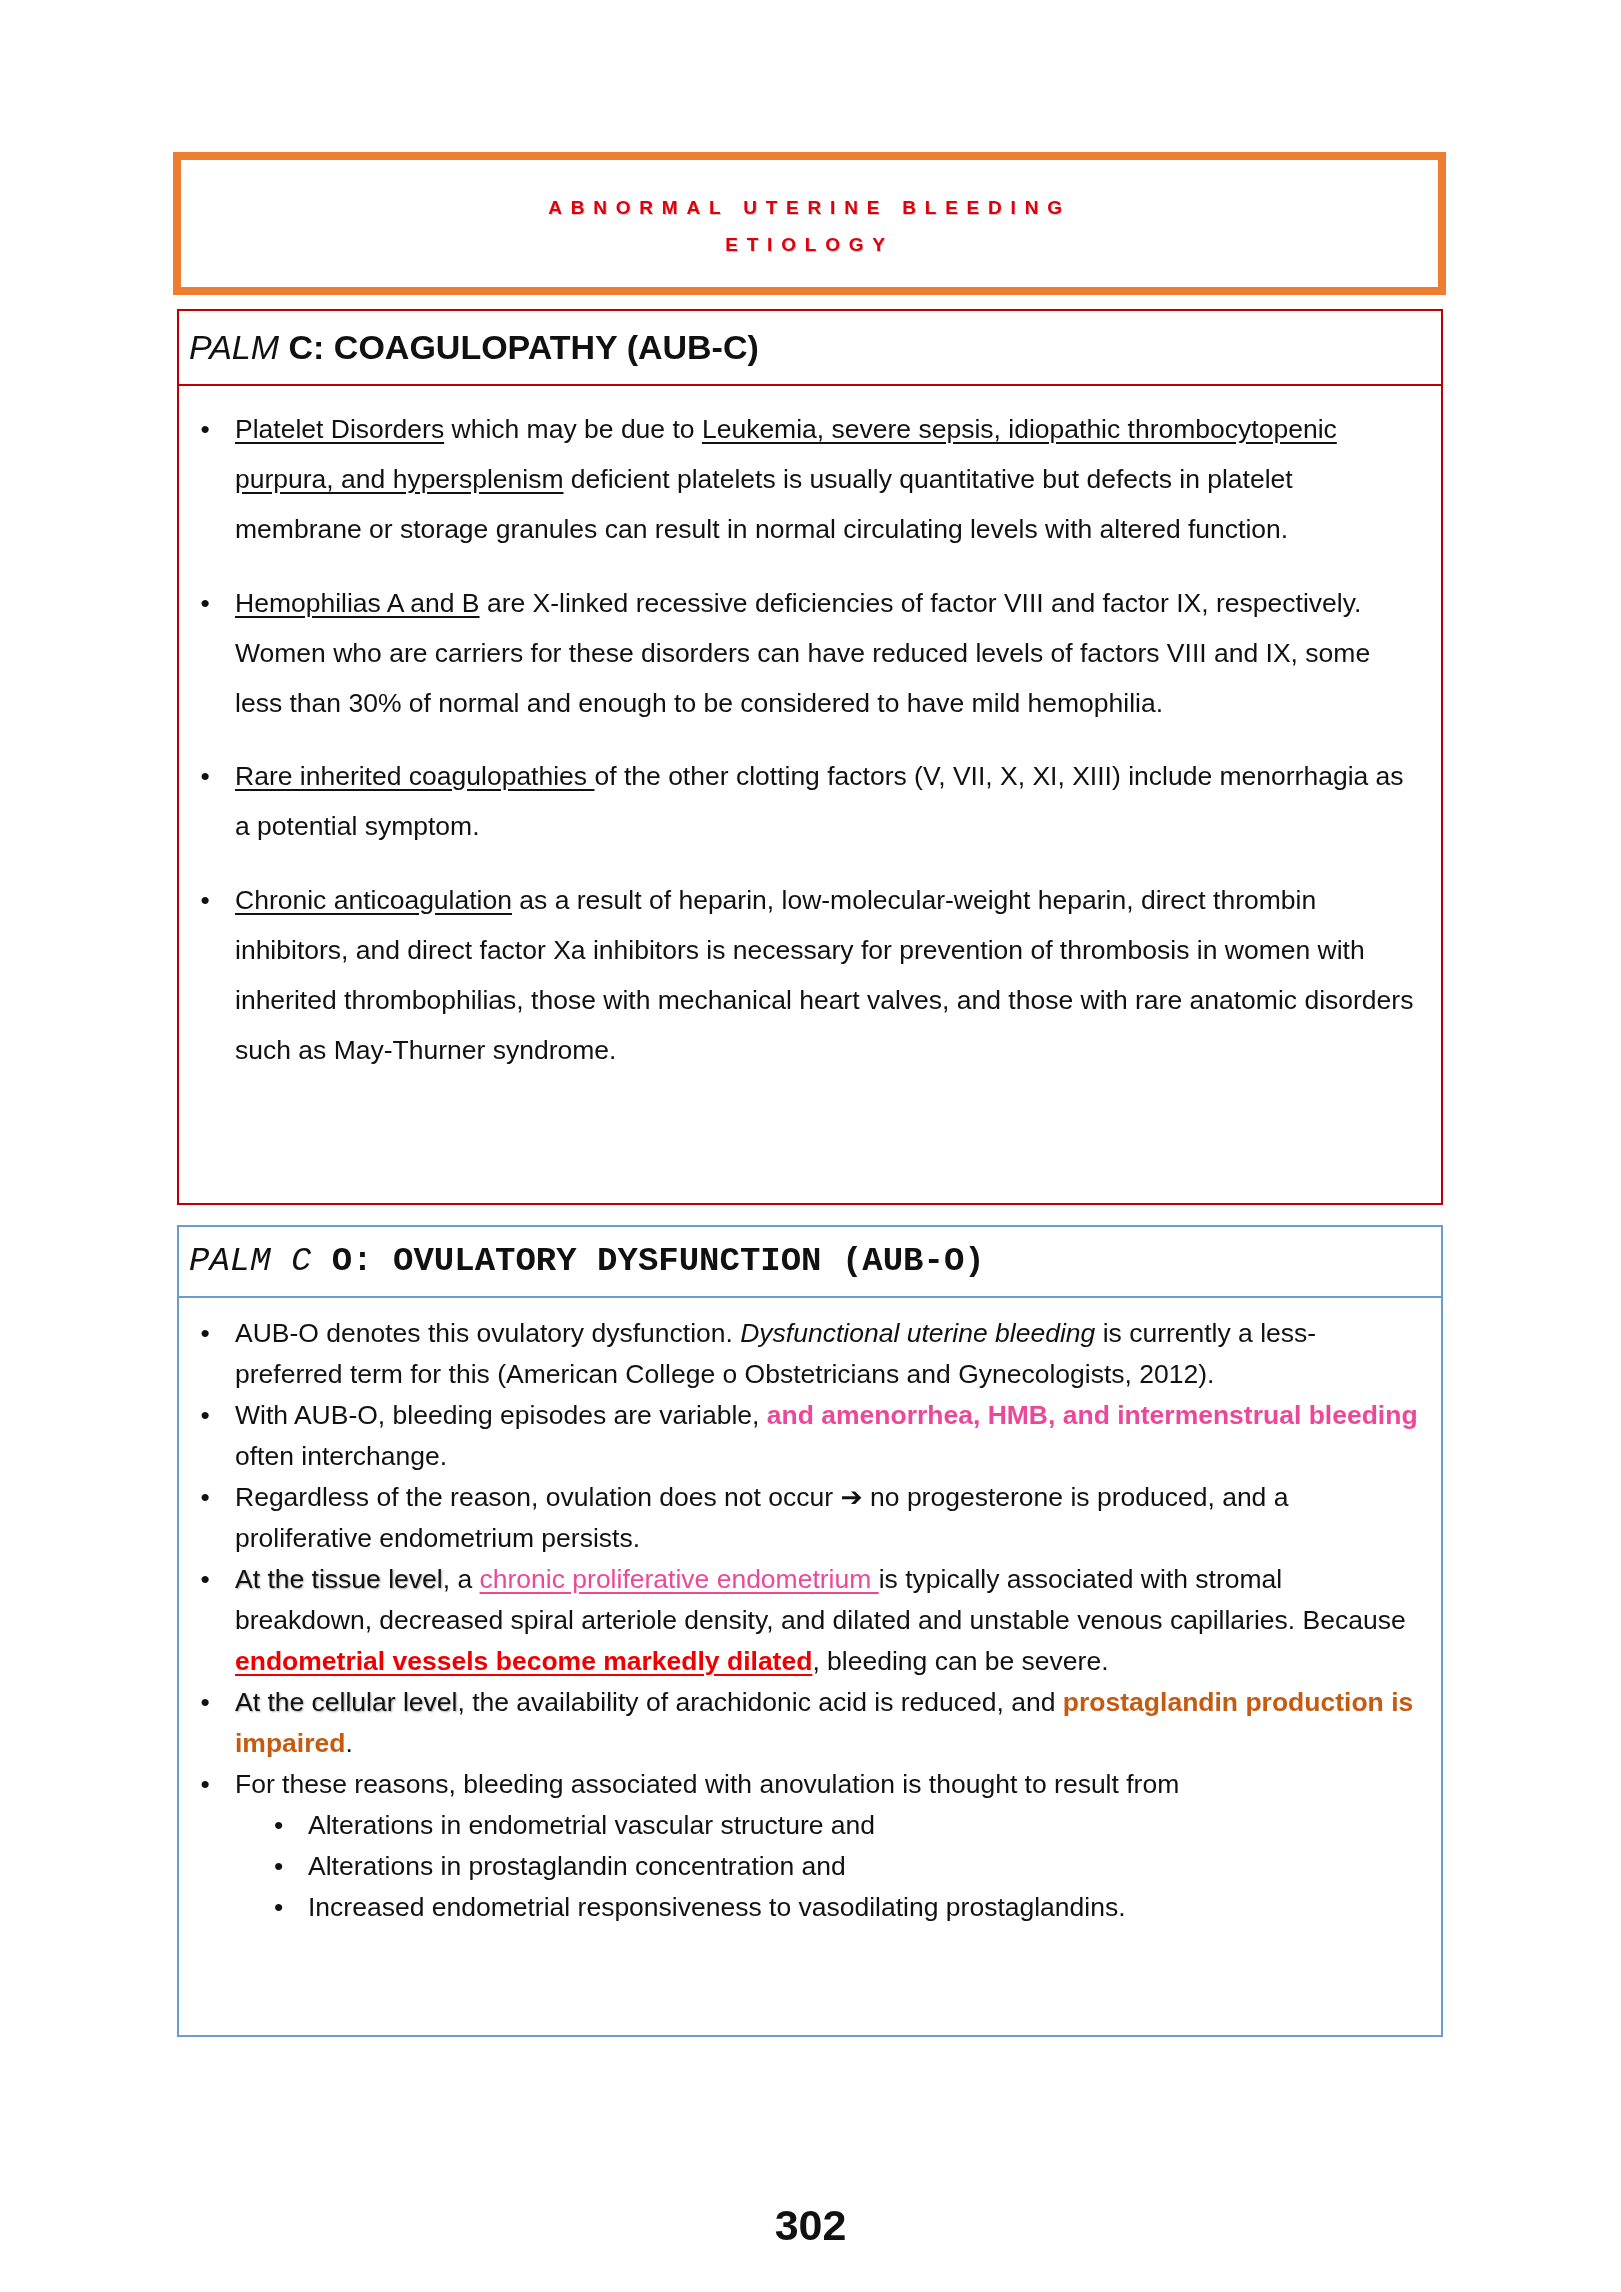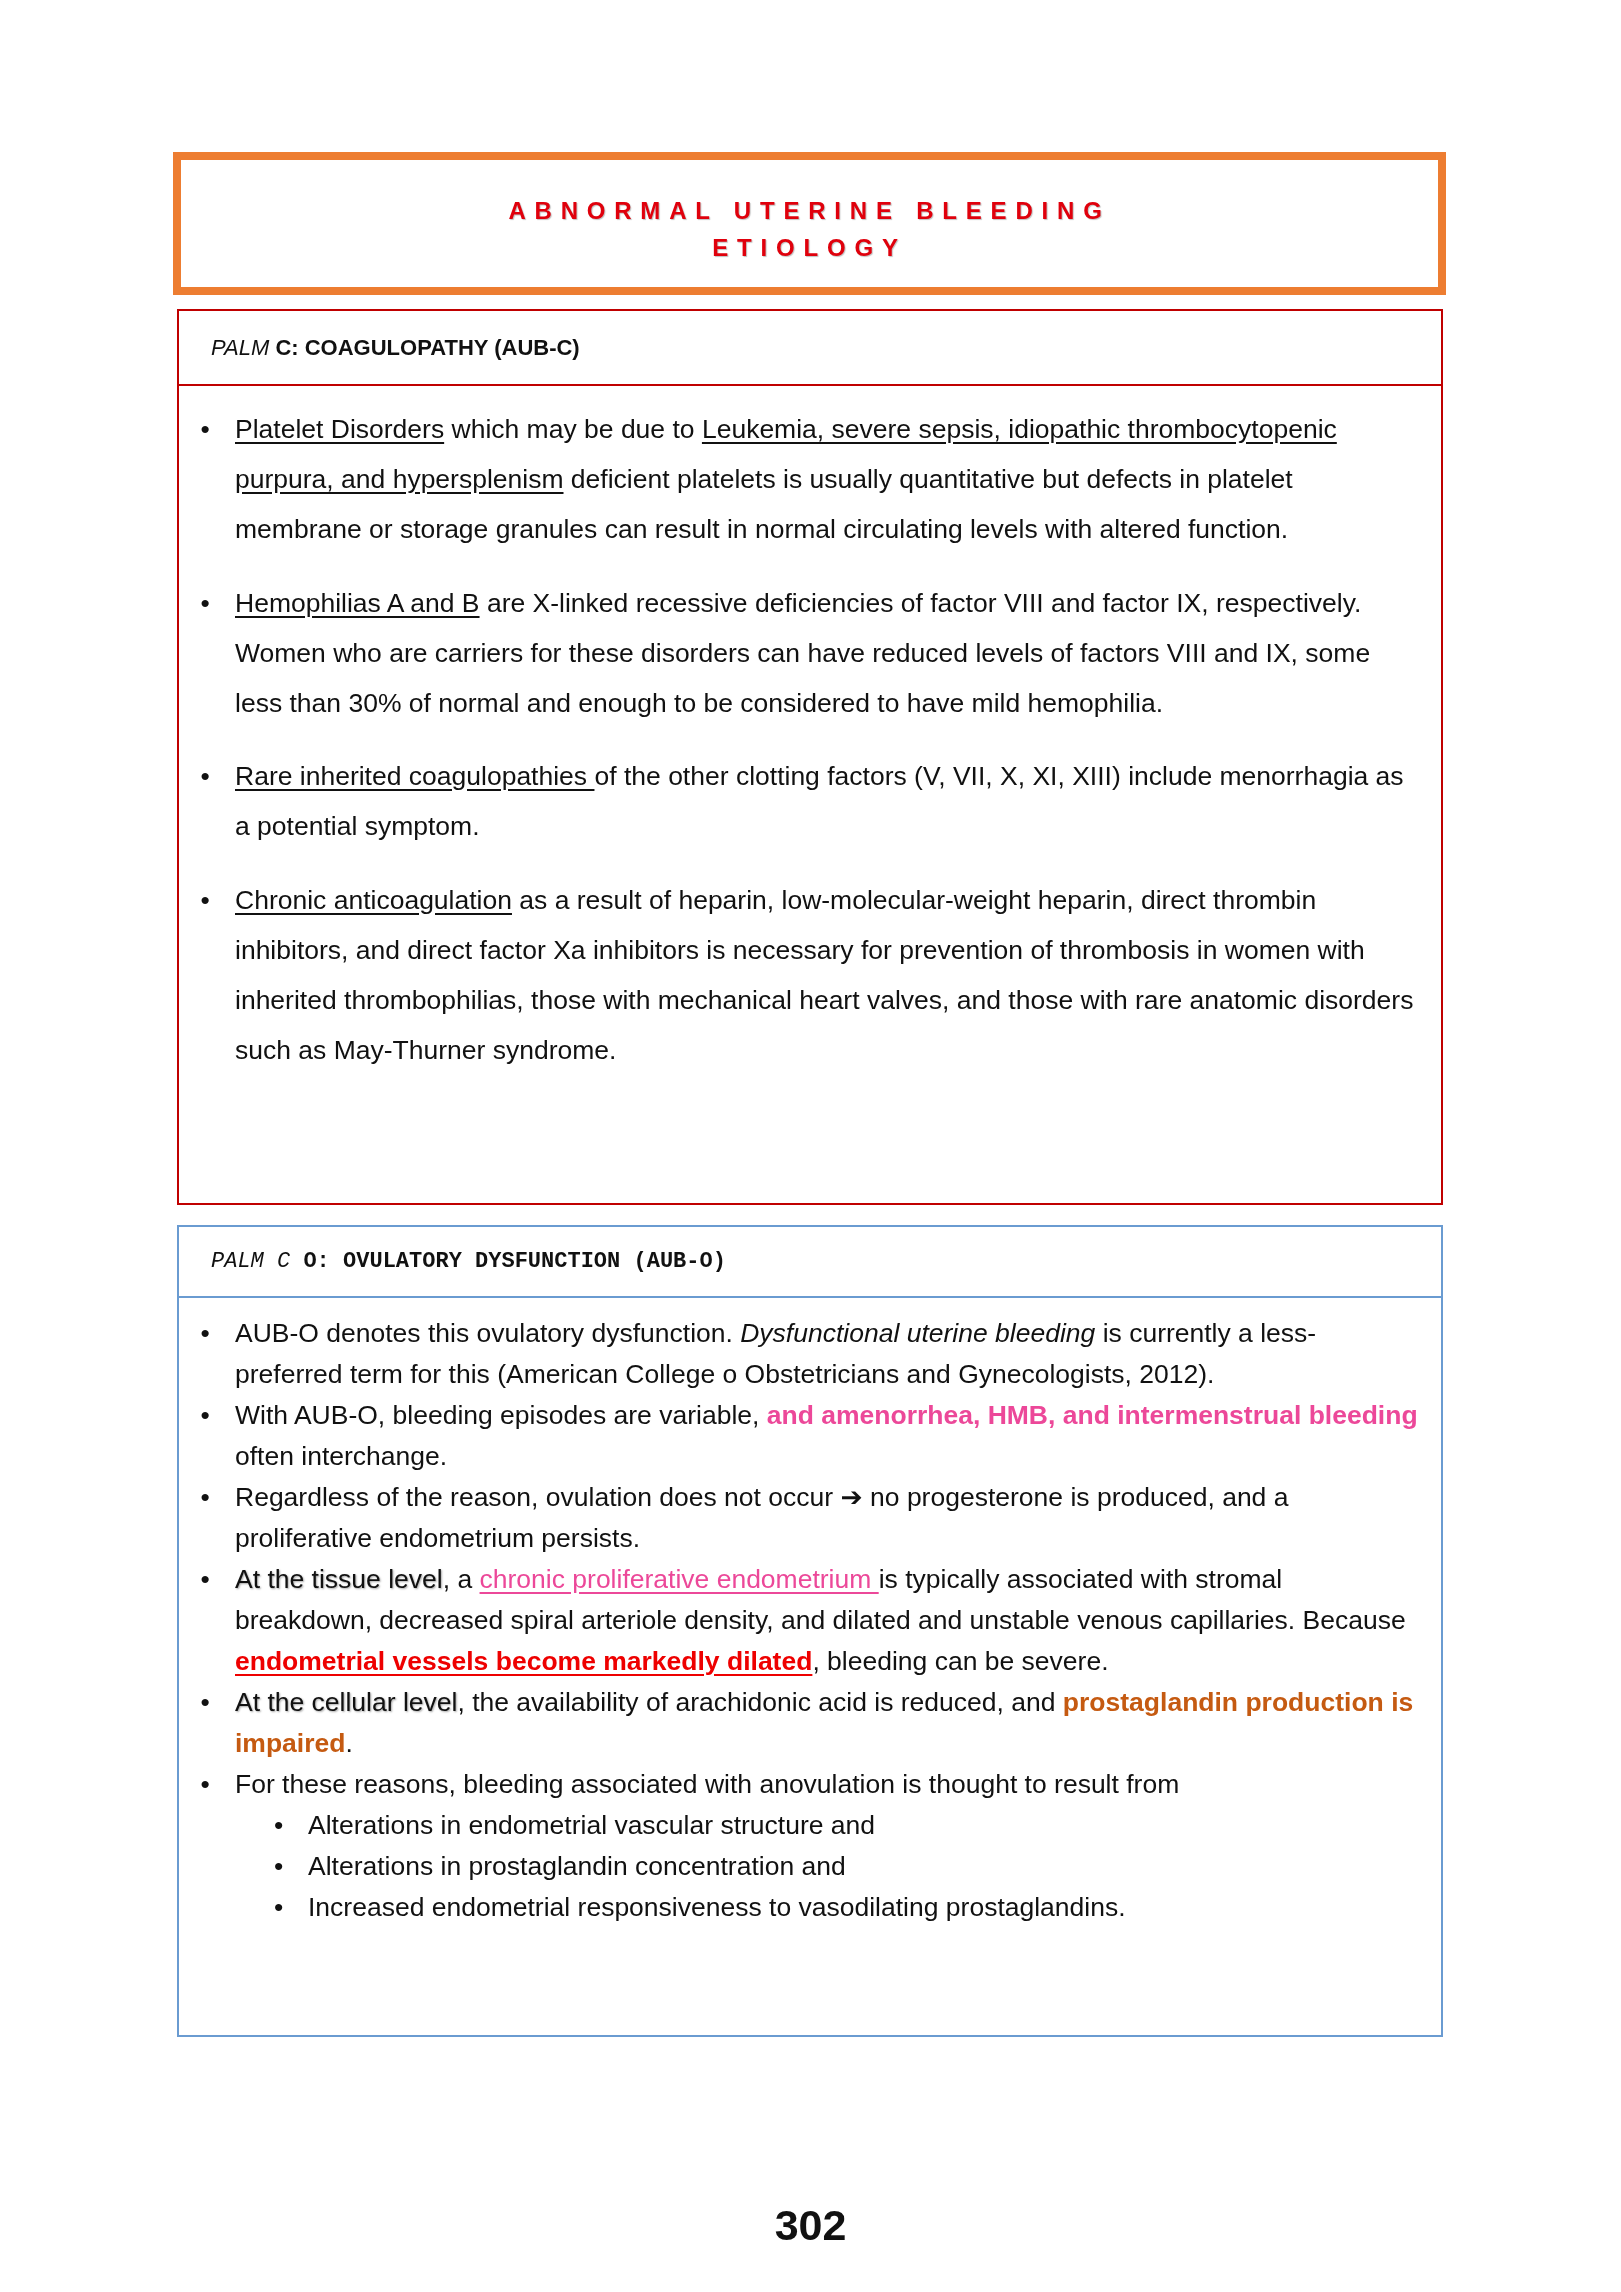--- a/index.html
+++ b/index.html
@@ -1,30 +1,30 @@
 <!DOCTYPE html>
 <html><head>
 <meta charset="utf-8">
 <style>
   html, body { margin:0; padding:0; background:#ffffff; }
   body { width:1621px; height:2293px; position:relative; overflow:hidden;
          font-family:"Liberation Sans", sans-serif; color:#111; }
   .title-box { position:absolute; left:173px; top:152px; width:1257px; height:127px;
                border:8.8px solid #ed7d31; background:#fff; }
   .title-line { position:absolute; left:0; right:0; text-align:center; color:#e0000c;
-                font-size:24px; letter-spacing:8.8px; font-weight:bold;
+                font-size:19px; letter-spacing:8.8px; font-weight:bold;
                 text-shadow:1px 1px 1px rgba(0,0,0,0.25); }
   .title-line.l1 { top:37px; }
   .title-line.l2 { top:74px; }
 
   .box { position:absolute; left:177px; width:1262px; background:#fff; }
   .box.red { top:309px; height:892px; border:2.9px solid #c00000; }
   .box.blue { top:1225px; height:808px; border:2.9px solid #6a9bd1; }
   .box-header { position:absolute; left:0; right:0; top:0; height:73px;
-                font-size:22px; line-height:73px; padding-left:32px; }
+                font-size:34px; line-height:73px; padding-left:10px; }
   .box.red .box-header { border-bottom:2.9px solid #c00000; }
   .box.blue .box-header { border-bottom:2.9px solid #6a9bd1; height:69px; line-height:69px;font-family:Liberation Mono, monospace; }
   .box-header .it { font-style:italic; font-weight:normal; }
   .box-header .bd { font-weight:bold; }
 
   .body { position:absolute; left:0; right:0; }
   .box.red .body { top:93px; }
   .box.blue .body { top:86px; }
 
   ul { list-style:none; margin:0; padding:0; }

